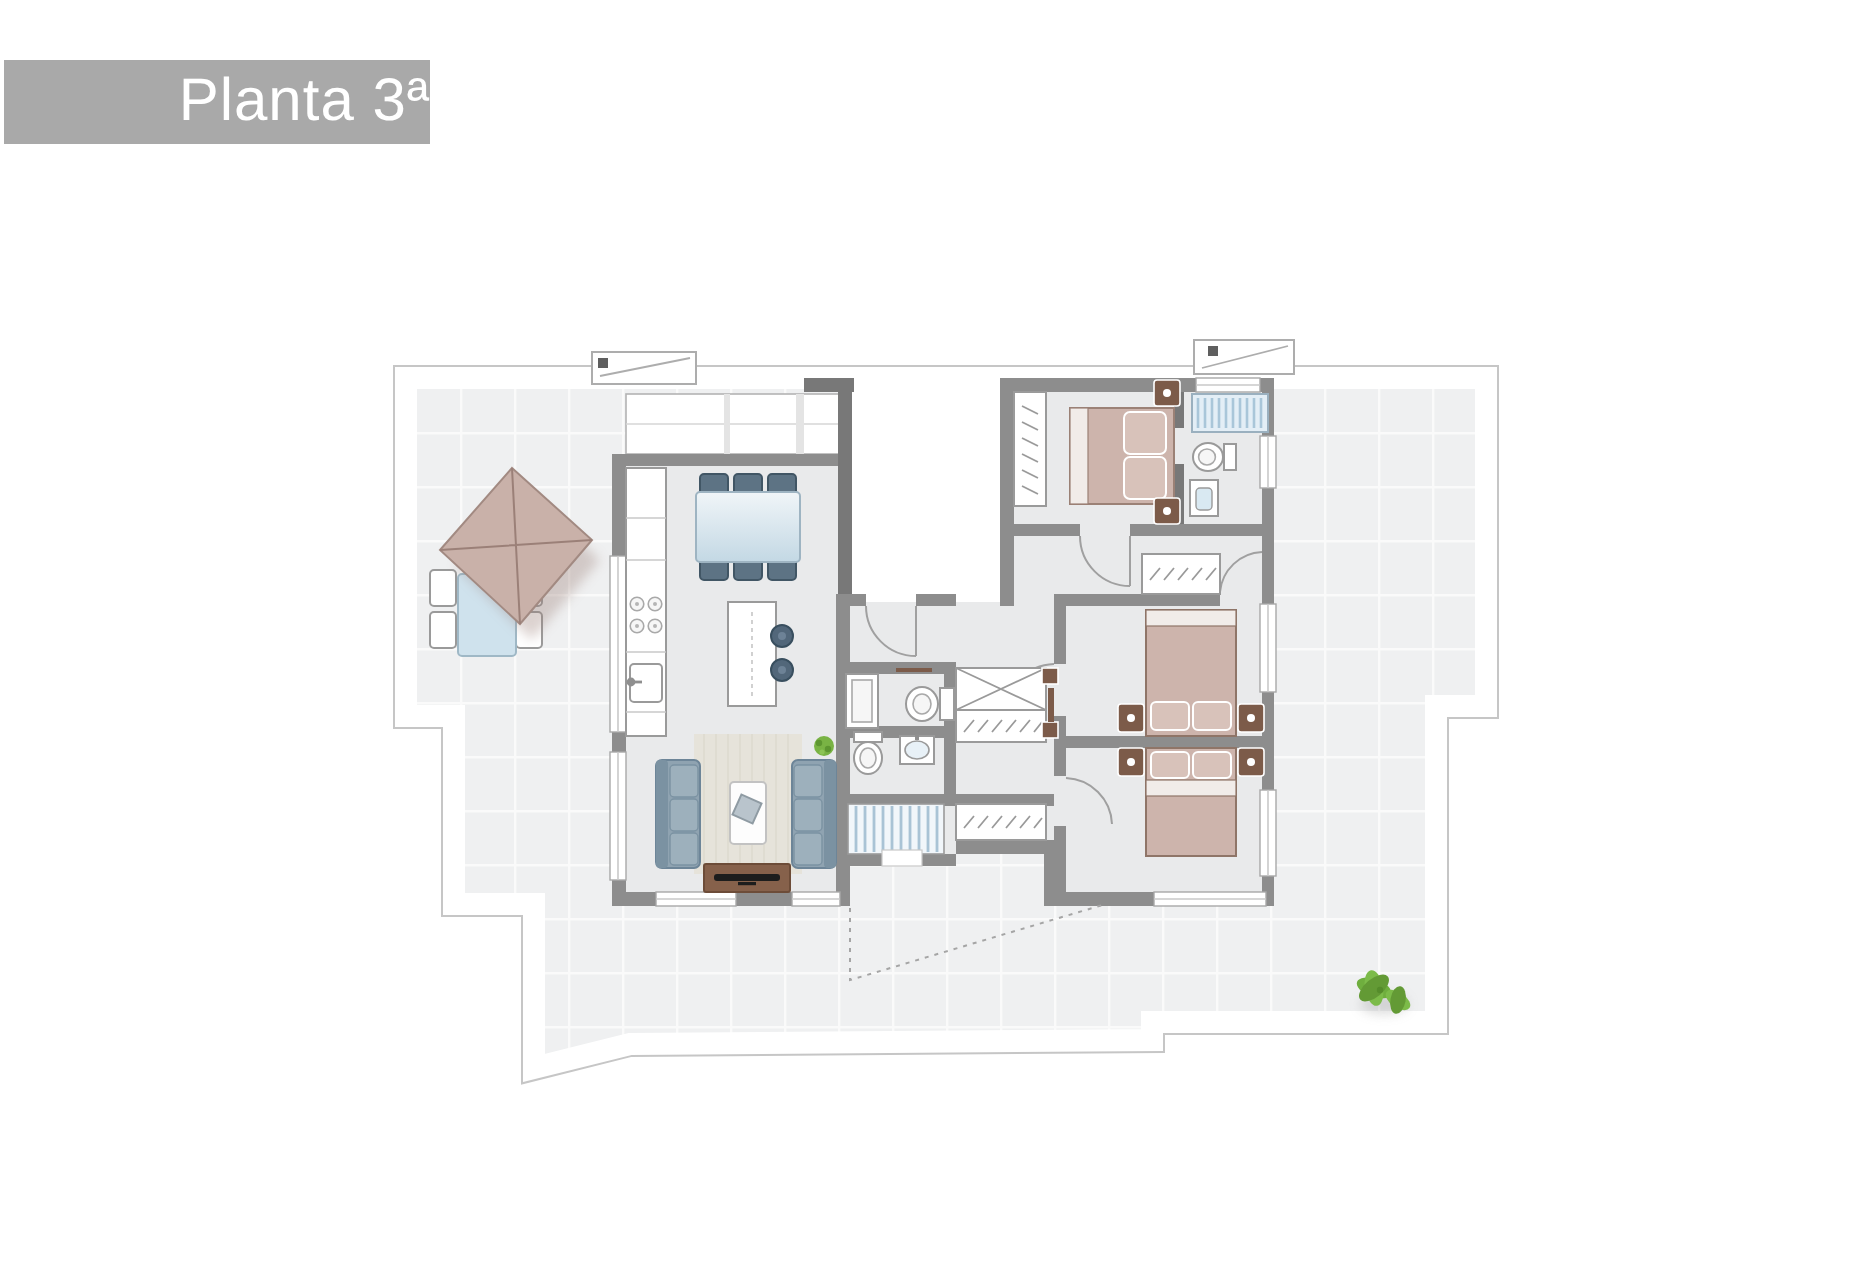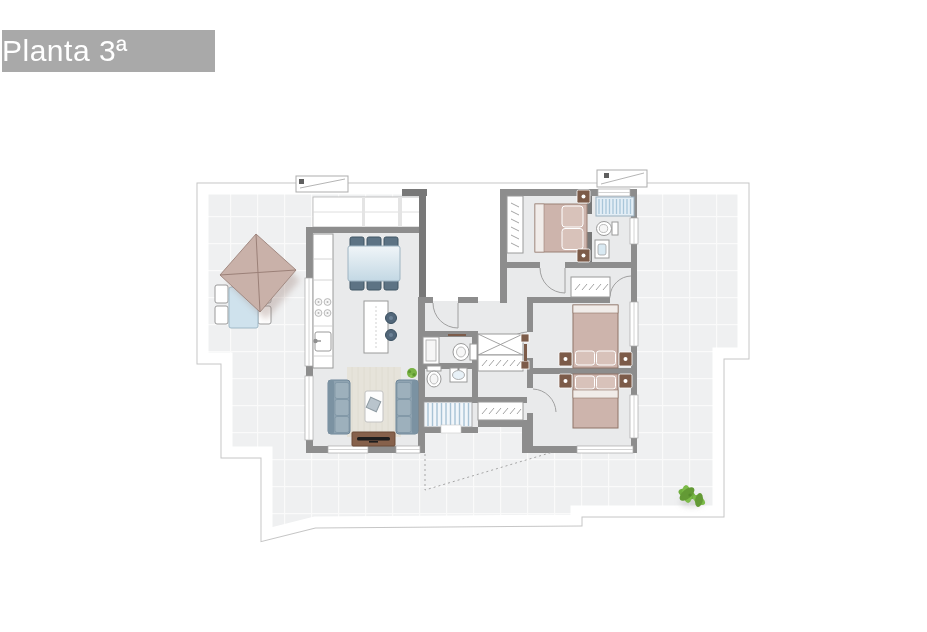--- a/index.html
+++ b/index.html
@@ -1,20 +1,20 @@
 <!DOCTYPE html>
 <html style="--c-title_bg: #a9a9a9; --c-title_text: #ffffff; --c-wall: #8d8d8d; --c-wall_dark: #787878; --c-floor: #e9eaeb; --c-tile: #eff0f1; --c-grout: #fafafa; --c-outline_gray: #c6c6c6; --c-bed_blanket: #cdb4ac; --c-bed_frame: #9b8176; --c-pillow: #d8c2ba; --c-wood: #7c5b49; --c-sofa: #8fa3b1; --c-sofa_dark: #7b92a2; --c-sofa_cushion: #9db0bc; --c-rug: #e6e3da; --c-glass_table: #cfe2ed; --c-dining_chair: #5d7384; --c-stripe_bg: #e3eef6; --c-stripe: #a9c6d9; --c-plant_green: #76b043; --c-plant_green_dark: #639a35; --c-parasol: #c9b1a9; --c-parasol_line: #a28a82; --c-fixture_stroke: #9a9a9a;"><head>
 <meta charset="utf-8">
 <style>
   html,body{margin:0;padding:0;background:#fff;}
   body{width:927px;height:632px;position:relative;font-family:"Liberation Sans",sans-serif;overflow:hidden;}
   .title-box{
     position:absolute;left:2px;top:30px;width:213px;height:42px;
     background:var(--c-title_bg,#a9a9a9);color:var(--c-title_text,#fff);
-    display:flex;align-items:center;justify-content:flex-start;
+    display:flex;align-items:center;justify-content:flex-end;
     font-size:30px;letter-spacing:.5px;font-weight:400;
   }
   svg{position:absolute;left:0;top:0;}
   .wall{fill:var(--c-wall,#8d8d8d);}
   .wallD{fill:var(--c-wall_dark,#7a7a7a);}
   .floor{fill:var(--c-floor,#e9eaeb);}
   .white{fill:#ffffff;}
   .win{fill:#ffffff;stroke:#a8a8a8;stroke-width:.7;}
   .winline{stroke:#c9c9c9;stroke-width:.8;fill:none;}
   .fx{fill:#ffffff;stroke:var(--c-fixture_stroke,#9a9a9a);stroke-width:1;}

